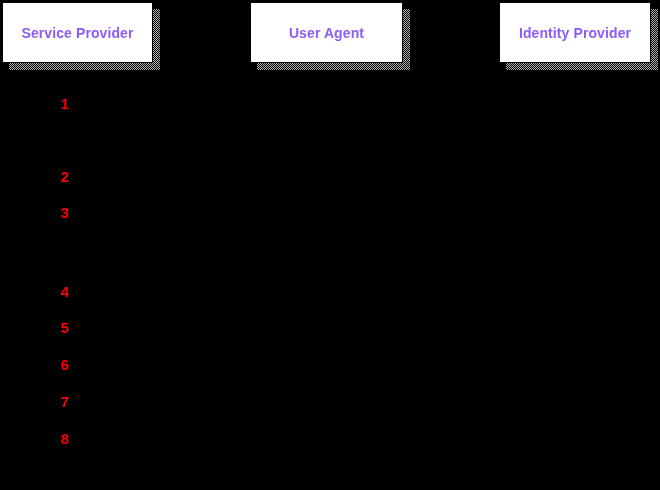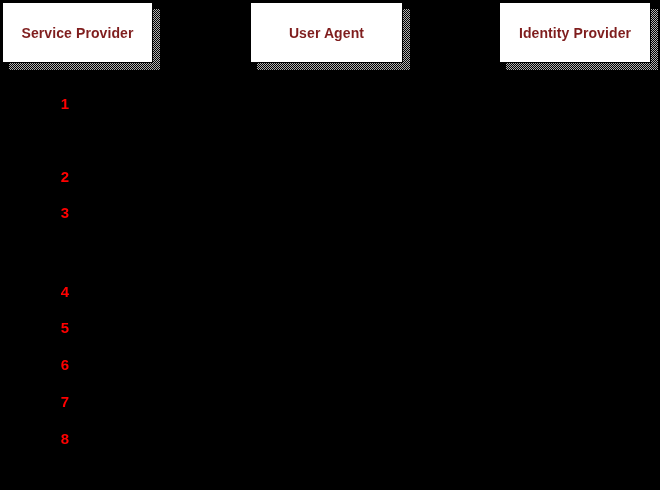--- a/index.html
+++ b/index.html
@@ -21,21 +21,21 @@
   .participant {
     position: absolute;
     box-sizing: border-box;
     background: #ffffff;
     border: 1px solid #000000;
     display: flex;
     align-items: center;
     justify-content: center;
   }
   .participant-label {
-    color: #7f1d1d;
+    color: #8b5cf6;
     font-size: 14px;
     font-weight: bold;
     letter-spacing: 0.1px;
     white-space: nowrap;
     line-height: 1;
   }
 
   
   .shadow {
     position: absolute;

